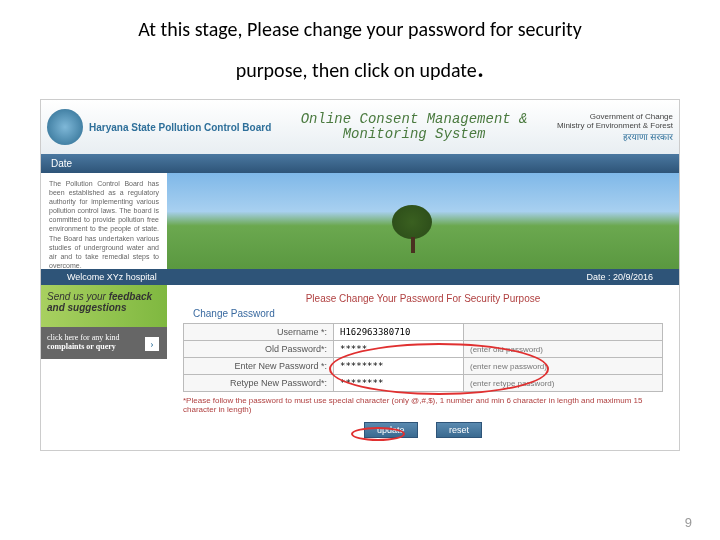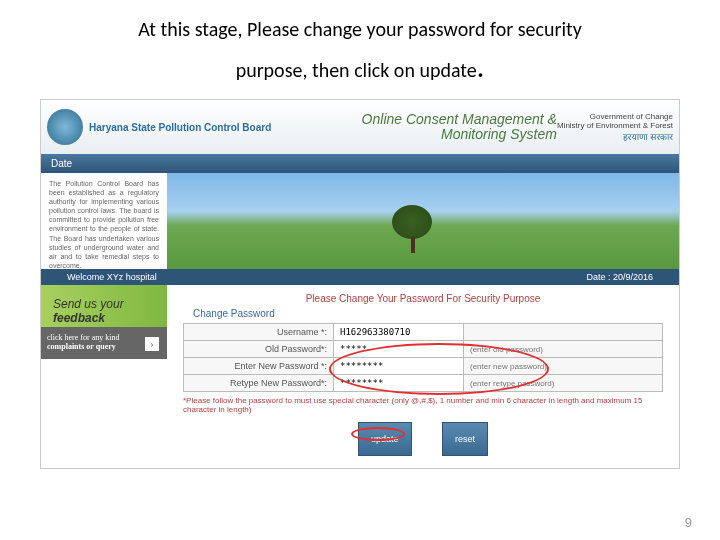--- a/index.html
+++ b/index.html
@@ -3,48 +3,48 @@
 <meta charset="utf-8">
 <style>
   * { box-sizing: border-box; margin: 0; padding: 0; }
   body { font-family: Arial, sans-serif; width: 720px; height: 540px; background: #fff; position: relative; }
   .slide-title { text-align: center; font-size: 20px; font-weight: normal; padding: 14px 20px 4px; line-height: 1.5; font-family: Calibri, Arial, sans-serif; }
   .slide-title .dot { font-size: 30px; }
   .app { margin: 6px 40px 0; border: 1px solid #ccc; font-size: 9px; background: #fff; }
   .header { display: flex; align-items: center; height: 54px; background: linear-gradient(#fff,#e8eef2); padding: 0 6px; }
   .logo { width: 36px; height: 36px; border-radius: 50%; background: radial-gradient(circle,#7fb8d8,#2a6a8f); margin-right: 6px; }
   .board-name { color: #2e6f9a; font-size: 10px; font-weight: bold; }
-  .header-center { flex: 1; text-align: right; font-style: italic; color: #4a7a3f; font-size: 14px; font-family: Liberation Sans, sans-serif; line-height: 1.1; }
+  .header-center { flex: 1; text-align: center; font-style: italic; color: #4a7a3f; font-size: 14px; font-family: Liberation Mono, monospace; line-height: 1.1; }
   .header-right { text-align: right; font-size: 8px; color: #444; }
   .header-right .hindi { color: #2e6f9a; font-size: 9px; }
   .navbar { background: linear-gradient(#4a78a0,#2e5478); color: #fff; padding: 4px 10px; font-size: 10px; }
   .hero { display: flex; height: 96px; }
   .sidebar-text { width: 126px; padding: 6px 8px; font-size: 7px; color: #666; text-align: justify; line-height: 1.3; }
   .hero-img { flex: 1; background: linear-gradient(to bottom,#7fb8e8 0%,#a8d0f0 40%,#6ba84f 55%,#5a9840 100%); position: relative; }
   .tree { position: absolute; left: 44%; bottom: 30px; width: 40px; height: 34px; background: radial-gradient(circle,#3a6020,#2a4a18); border-radius: 50%; }
   .tree::after { content:""; position:absolute; left:46%; bottom:-14px; width:4px; height:16px; background:#4a3020; }
   .welcome-bar { background: #2e5478; color: #fff; padding: 3px 26px; display: flex; justify-content: space-between; font-size: 9px; }
   .content-area { display: flex; }
   .left-widgets { width: 126px; }
-  .feedback { height: 42px; background: linear-gradient(90deg,#a8d060,#7fb840); padding: 12px; font-size: 12px; font-style: italic; color: #333; }
+  .feedback { height: 42px; background: linear-gradient(90deg,#a8d060,#7fb840); padding: 6px; font-size: 10px; font-style: italic; color: #333; }
   .feedback b { font-weight: bold; }
   .complaints { height: 32px; background: #666; color: #fff; padding: 6px; font-size: 8px; position: relative; font-family: Liberation Serif, serif; }
   .complaints .arrow { position:absolute; right:8px; top:10px; width:14px; height:14px; background:#fff; color:#2e6f9a; text-align:center; line-height:14px; font-size:10px; }
   .main { flex: 1; padding: 8px 16px 12px; position: relative; }
   .form-title { text-align: center; color: #b04040; font-size: 10px; }
   .section-label { color: #3a6aa0; font-size: 10px; margin: 4px 0 4px 10px; }
   .form-table { width: 100%; border-collapse: collapse; }
   .form-table td { border: 1px solid #bbb; padding: 3px 6px; font-size: 9px; background: #f7f7f7; }
   .form-table td.label { width: 150px; text-align: right; color: #555; }
   .form-table td.field { width: 130px; background: #fff; }
   .form-table td.hint { color: #777; font-size: 8px; }
   .field input { width: 100%; border: none; font-size: 9px; font-family: monospace; background: transparent; }
   .note { font-size: 8px; color: #b04040; margin-top: 4px; }
   .buttons { text-align: center; margin-top: 8px; }
-  .btn { display: inline-block; padding: 11px 12px; font-size: 9px; color: #fff; background: linear-gradient(#5a8ab0,#3a6a90); border: 1px solid #2e5478; margin: 0 14px; cursor: pointer; }
+  .btn { display: inline-block; padding: 2px 12px; font-size: 9px; color: #fff; background: linear-gradient(#5a8ab0,#3a6a90); border: 1px solid #2e5478; margin: 0 8px; cursor: pointer; }
   .highlight-oval { position: absolute; border: 2px solid #e03030; border-radius: 50%; pointer-events: none; }
   .hl1 { left: 162px; top: 58px; width: 220px; height: 52px; }
   .hl2 { left: 184px; top: 142px; width: 54px; height: 14px; }
   .page-num { position: absolute; bottom: 10px; right: 28px; font-size: 13px; color: #999; }
 </style>
 </head>
 <body>
 
 <div class="slide-title">
   <span>At this stage, Please change your password for security</span><br>

